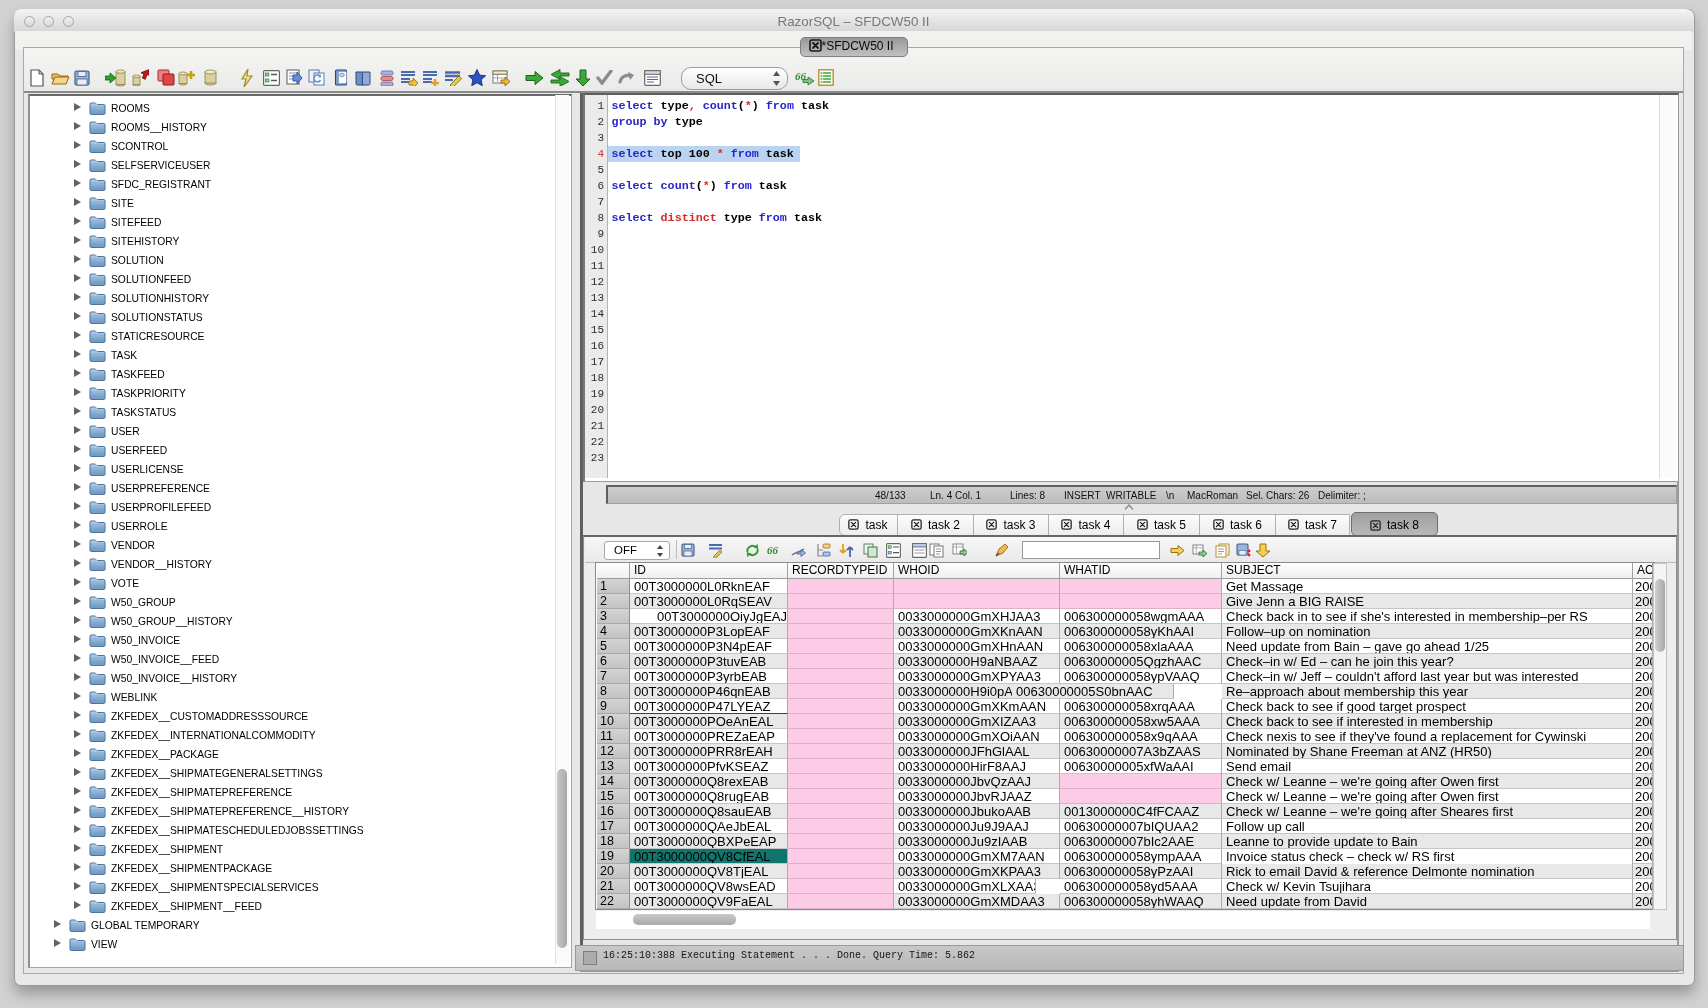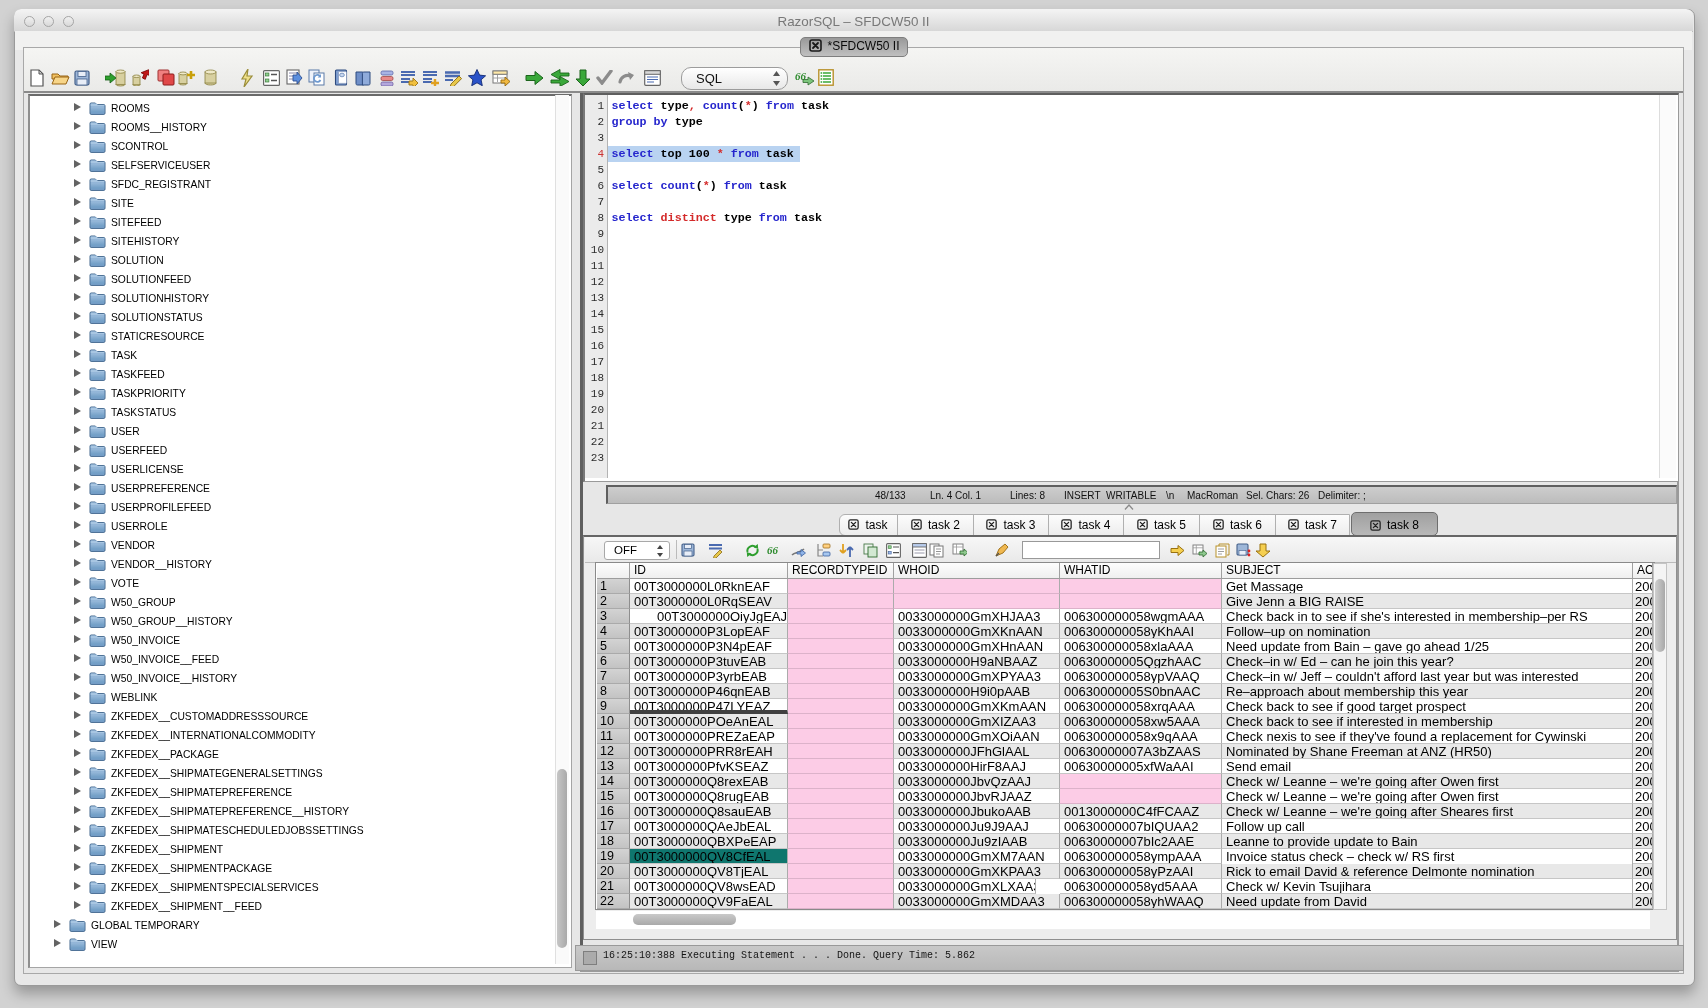--- a/index.html
+++ b/index.html
@@ -31,21 +31,21 @@
 <div class="ab win"></div>
 <div class="ab titlebar" style="left:14px;top:9px;width:1679px;"></div>
 <div class="ab tl" style="left:23.5px;"></div>
 <div class="ab tl" style="left:43px;"></div>
 <div class="ab tl" style="left:62.5px;"></div>
 <div class="ab title" style="left:14px;width:1679px;">RazorSQL – SFDCW50 II</div>
 <div class="ab tabstrip" style="left:15px;width:1677px;"></div>
 <div class="ab doctab" style="line-height:17.5px;"><span style="margin-left:8px;"><svg class="xicon" width="13" height="13" viewBox="0 0 13 13">
         <rect x="1" y="1" width="11" height="11" rx="2" fill="none" stroke="#1a1a1a" stroke-width="1.6"></rect>
         <path d="M4 4L9 9M9 4L4 9" stroke="#1a1a1a" stroke-width="1.8" stroke-linecap="round"></path>
-      </svg></span><span style="margin-left:6px;text-align:right;">*SFDCW50 II</span></div>
+      </svg></span><span style="margin-left:0;text-align:right;">*SFDCW50 II</span></div>
 <div class="ab inner" style="left:23px;top:47px;width:1659px;height:925px;"></div>
 <div class="ab" style="left:580px;top:93px;width:2.5px;height:878px;background:#5f5f5f;"></div>
 <div class="ab" style="left:1677px;top:93px;width:1.5px;height:878px;background:#9a9a9a;"></div>
 <div class="ab" style="left:580px;top:970px;width:1099px;height:1.5px;background:#9a9a9a;"></div>
 <div class="ab toolbar" style="left:24px;top:48px;width:1659px;"></div>
 <div class="ab" style="left:24px;top:91px;width:1659px;height:2px;background:#8a8a8a;"></div>
 <svg class="ab" style="left:29px;top:68.5px;" width="16" height="18" viewBox="0 0 16 18">
     <path d="M2 1h8l4 4v12H2z" fill="#fff" stroke="#555" stroke-width="1.2"></path>
     <path d="M10 1l4 4h-4z" fill="#ccc" stroke="#555" stroke-width="1"></path>
   </svg>
@@ -946,25 +946,25 @@
 <div class="ab gcell" style="left:630px;top:668.5px;width:158px;height:15px;background:#ffffff;border-bottom:1px solid #c6c6c6;">00T3000000P3yrbEAB</div>
 <div class="ab gcell" style="left:788px;top:668.5px;width:106px;height:15px;background:#fccce6;border-bottom:1px solid #dcb2ca;"></div>
 <div class="ab gcell" style="left:894px;top:668.5px;width:166px;height:15px;background:#ffffff;border-bottom:1px solid #c6c6c6;">0033000000GmXPYAA3</div>
 <div class="ab gcell" style="left:1060px;top:668.5px;width:162px;height:15px;background:#ffffff;border-bottom:1px solid #c6c6c6;">006300000058ypVAAQ</div>
 <div class="ab gcell" style="left:1222px;top:668.5px;width:411px;height:15px;background:#ffffff;border-bottom:1px solid #c6c6c6;">Check–in w/ Jeff – couldn't afford last year but was interested</div>
 <div class="ab gcell" style="left:1633px;top:668.5px;width:20px;height:15px;background:#ffffff;padding-left:2px;border-bottom:1px solid #c6c6c6;">200</div>
 <div class="ab rn" style="left:597px;top:683.5px;width:33px;height:15px;">8</div>
 <div class="ab gcell" style="left:630px;top:683.5px;width:158px;height:15px;background:#e8e8e8;border-bottom:1px solid #c6c6c6;">00T3000000P46qnEAB</div>
 <div class="ab gcell" style="left:788px;top:683.5px;width:106px;height:15px;background:#fccce6;border-bottom:1px solid #dcb2ca;"></div>
 <div class="ab gcell" style="left:894px;top:683.5px;width:166px;height:15px;background:#e8e8e8;border-bottom:1px solid #c6c6c6;">0033000000H9i0pAAB</div>
-<div class="ab gcell" style="left:1060px;top:683.5px;width:162px;height:15px;background:#e8e8e8;border-bottom:1px solid #c6c6c6;">00630000005S0bnAAC</div>
+<div class="ab gcell" style="left:1012px;top:683.5px;width:162px;height:15px;background:#e8e8e8;border-bottom:1px solid #c6c6c6;">00630000005S0bnAAC</div>
 <div class="ab gcell" style="left:1222px;top:683.5px;width:411px;height:15px;background:#e8e8e8;border-bottom:1px solid #c6c6c6;">Re–approach about membership this year</div>
 <div class="ab gcell" style="left:1633px;top:683.5px;width:20px;height:15px;background:#e8e8e8;padding-left:2px;border-bottom:1px solid #c6c6c6;">200</div>
 <div class="ab rn" style="left:597px;top:698.5px;width:33px;height:15px;">9</div>
-<div class="ab gcell" style="left:630px;top:698.5px;width:158px;height:15px;background:#ffffff;border-bottom:4px solid #404040;">00T3000000P47LYEAZ</div>
+<div class="ab gcell" style="left:630px;top:698.5px;width:158px;height:15px;background:#ffffff;border-bottom:1px solid #404040;">00T3000000P47LYEAZ</div>
 <div class="ab gcell" style="left:788px;top:698.5px;width:106px;height:15px;background:#fccce6;border-bottom:1px solid #dcb2ca;"></div>
 <div class="ab gcell" style="left:894px;top:698.5px;width:166px;height:15px;background:#ffffff;border-bottom:1px solid #c6c6c6;">0033000000GmXKmAAN</div>
 <div class="ab gcell" style="left:1060px;top:698.5px;width:162px;height:15px;background:#ffffff;border-bottom:1px solid #c6c6c6;">006300000058xrqAAA</div>
 <div class="ab gcell" style="left:1222px;top:698.5px;width:411px;height:15px;background:#ffffff;border-bottom:1px solid #c6c6c6;">Check back to see if good target prospect</div>
 <div class="ab gcell" style="left:1633px;top:698.5px;width:20px;height:15px;background:#ffffff;padding-left:2px;border-bottom:1px solid #c6c6c6;">200</div>
 <div class="ab rn" style="left:597px;top:713.5px;width:33px;height:15px;">10</div>
 <div class="ab gcell" style="left:630px;top:713.5px;width:158px;height:15px;background:#e8e8e8;border-bottom:1px solid #c6c6c6;">00T3000000POeAnEAL</div>
 <div class="ab gcell" style="left:788px;top:713.5px;width:106px;height:15px;background:#fccce6;border-bottom:1px solid #dcb2ca;"></div>
 <div class="ab gcell" style="left:894px;top:713.5px;width:166px;height:15px;background:#e8e8e8;border-bottom:1px solid #c6c6c6;">0033000000GmXIZAA3</div>
 <div class="ab gcell" style="left:1060px;top:713.5px;width:162px;height:15px;background:#e8e8e8;border-bottom:1px solid #c6c6c6;">006300000058xw5AAA</div>

